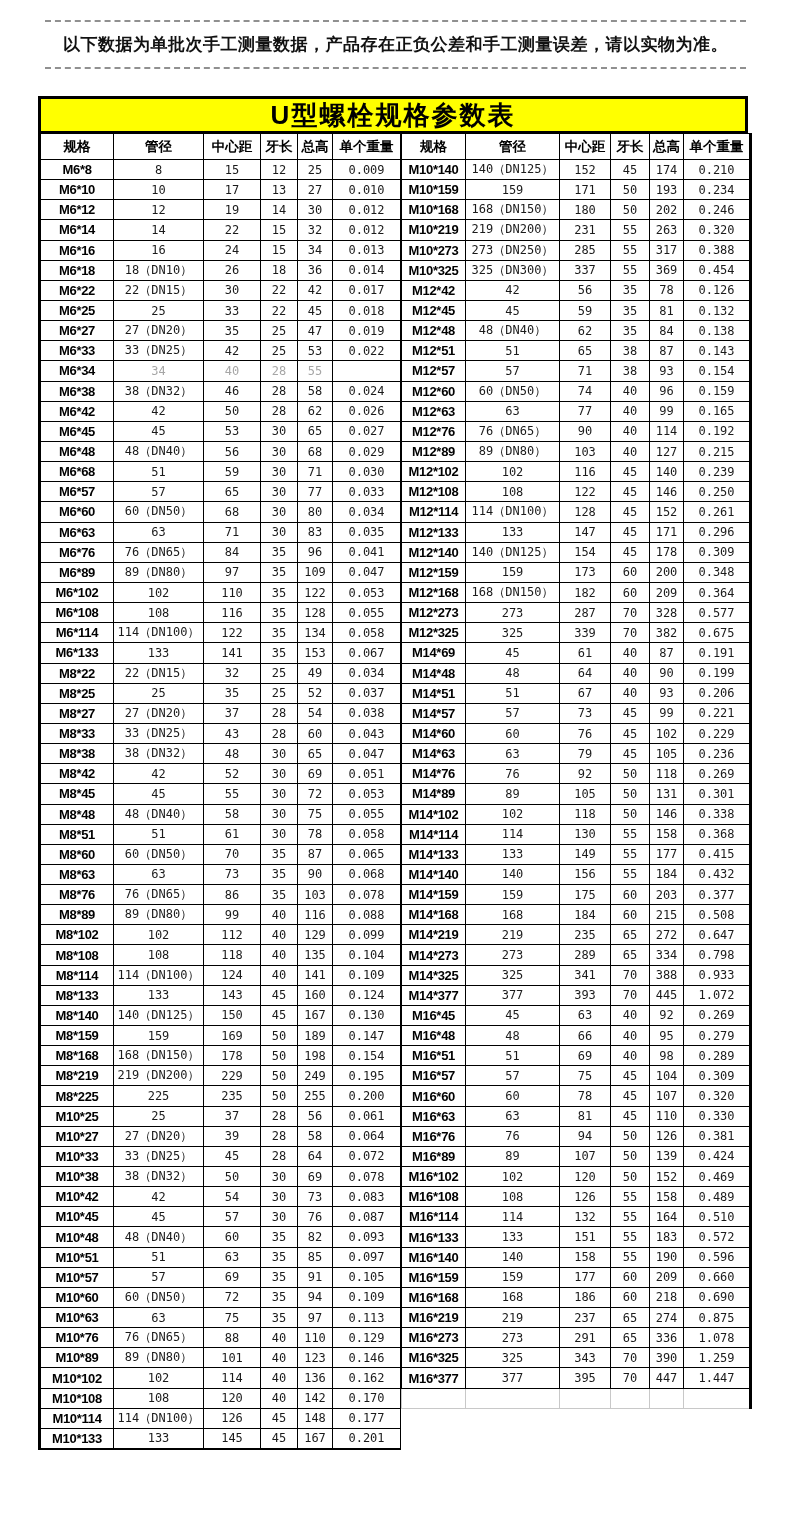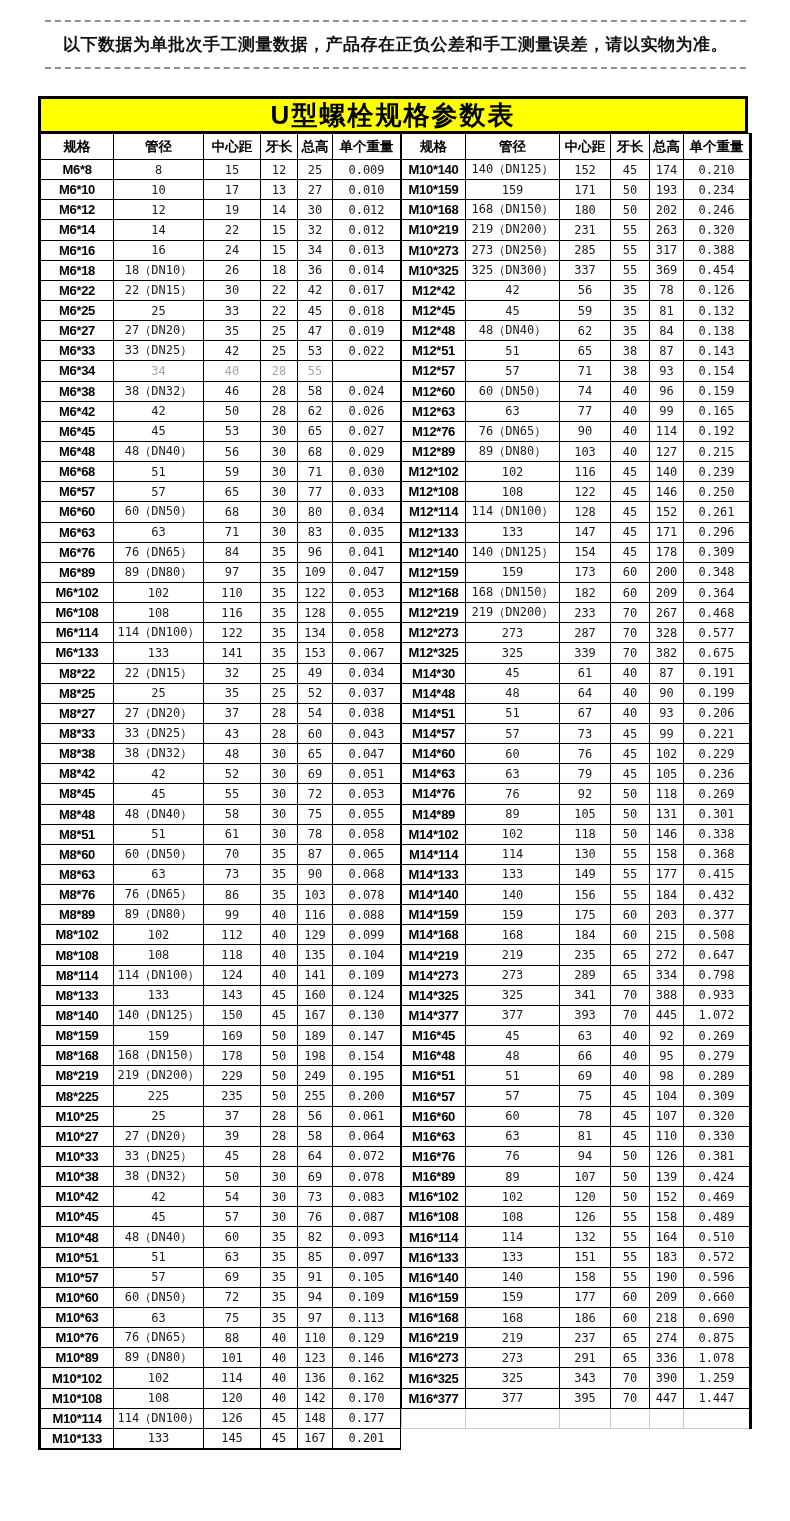--- a/index.html
+++ b/index.html
@@ -770,45 +770,37 @@
           </tr>
           <tr>
             <td class="spec">M12*168</td>
             <td class="val">168（DN150）</td>
             <td class="val">182</td>
             <td class="val">60</td>
             <td class="val">209</td>
             <td class="val">0.364</td>
           </tr>
           <tr>
-            <td class="spec">M12*219</td>
-            <td class="val">219（DN200）</td>
-            <td class="val">233</td>
-            <td class="val">70</td>
-            <td class="val">267</td>
-            <td class="val">0.468</td>
-          </tr>
-          <tr>
             <td class="spec">M12*273</td>
             <td class="val">273</td>
             <td class="val">287</td>
             <td class="val">70</td>
             <td class="val">328</td>
             <td class="val">0.577</td>
           </tr>
           <tr>
             <td class="spec">M12*325</td>
             <td class="val">325</td>
             <td class="val">339</td>
             <td class="val">70</td>
             <td class="val">382</td>
             <td class="val">0.675</td>
           </tr>
           <tr>
-            <td class="spec">M14*30</td>
+            <td class="spec">M14*69</td>
             <td class="val">45</td>
             <td class="val">61</td>
             <td class="val">40</td>
             <td class="val">87</td>
             <td class="val">0.191</td>
           </tr>
           <tr>
             <td class="spec">M14*48</td>
             <td class="val">48</td>
             <td class="val">64</td>

